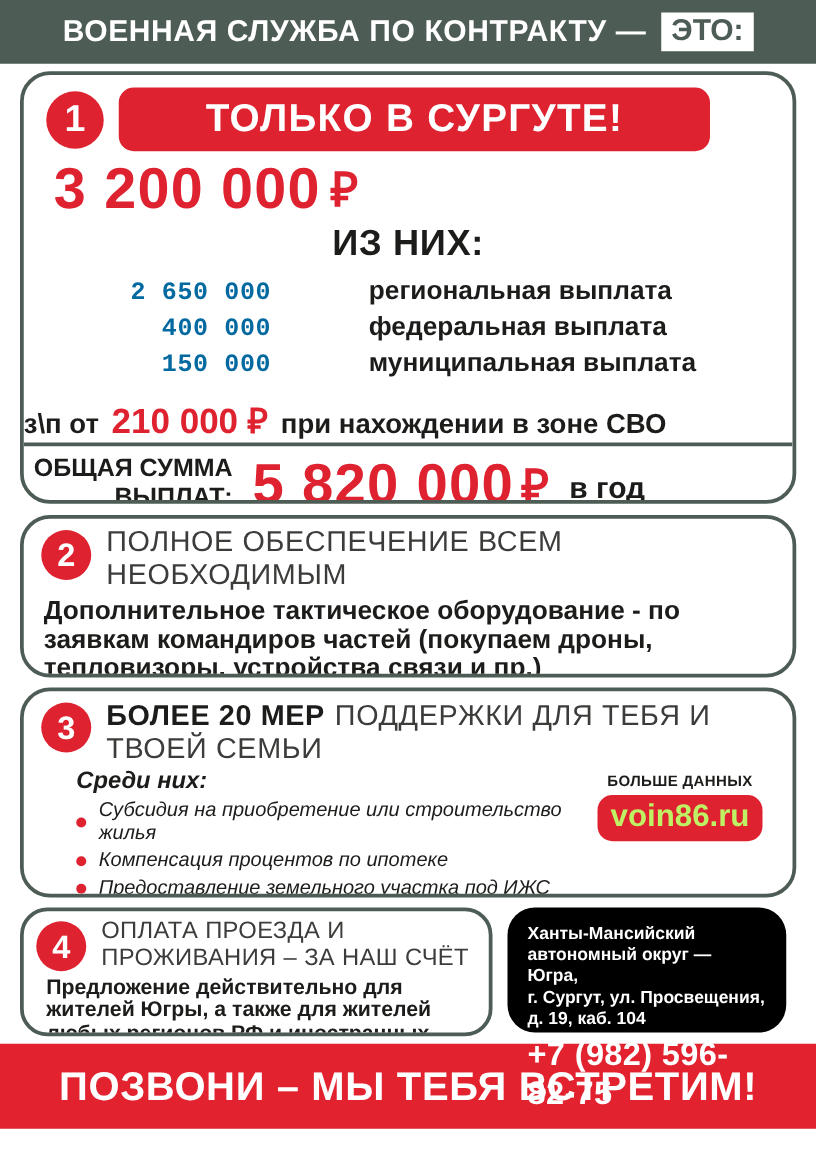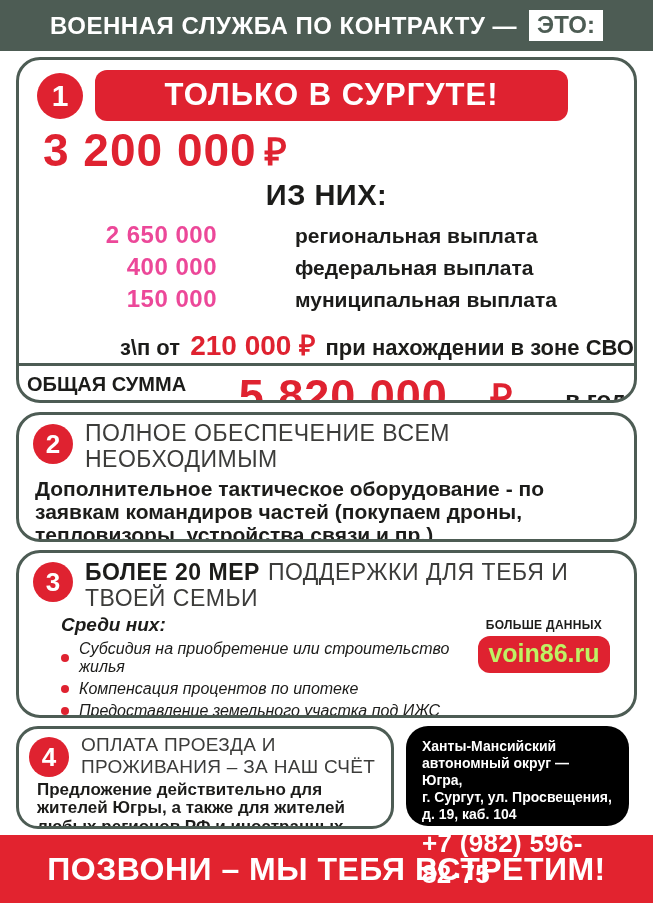--- a/index.html
+++ b/index.html
@@ -71,30 +71,30 @@
     padding: 7px 0 8px;
     white-space: nowrap;
   }
   .c1-amount-row { display: flex; align-items: center; gap: 16px; padding: 2px 10px 0 24px; }
   .c1-amount { color: #df2230; font-size: 46px; font-weight: 900; letter-spacing: 1px; white-space: nowrap; }
   .c1-rub { color: #df2230; font-size: 38px; font-weight: 900; margin-left: -8px; }
   .c1-caption { font-size: 22px; font-weight: 800; line-height: 1.12; white-space: pre-line; }
   .c1-breakdown-title { text-align: center; font-size: 29px; font-weight: 900; letter-spacing: 0.5px; margin-top: 2px; }
   .c1-rows { margin-top: 5px; }
   .c1-row { display: flex; align-items: baseline; margin: 4px 0; }
-  .c1-row-amount { width: 198px; text-align: right; color: #ec4899; font-weight: 900; font-size: 24px; letter-spacing: 0.5px; }
+  .c1-row-amount { width: 198px; text-align: right; color: #0369a1; font-weight: 900; font-size: 20px; letter-spacing: 0.5px; font-family: Liberation Mono, monospace; }
   .c1-row-label { margin-left: 78px; font-size: 21px; font-weight: 700; }
-  .c1-salary { text-align: right; margin-top: 8px; font-size: 22px; font-weight: 700; }
+  .c1-salary { text-align: left; margin-top: 8px; font-size: 22px; font-weight: 700; }
   .c1-salary-amount { color: #df2230; font-size: 28px; font-weight: 900; padding: 0 4px; }
   .c1-total {
     margin-top: auto;
     border-top: 3px solid #4d5c54;
     display: flex;
     align-items: center;
-    justify-content: space-between;
+    justify-content: flex-start;
     gap: 16px;
     padding: 4px 8px 8px;
   }
   .c1-total-label { text-align: right; font-size: 20px; font-weight: 800; line-height: 1.15; white-space: pre-line; }
   .c1-total-amount { color: #df2230; font-size: 45px; font-weight: 900; letter-spacing: 1px; white-space: nowrap; }
   .c1-total-rub { color: #df2230; font-size: 38px; font-weight: 900; margin-left: -10px; }
   .c1-total-suffix { font-size: 24px; font-weight: 800; align-self: flex-end; margin-bottom: 8px; }
   
   .card2 { margin-top: 9px; height: 130px; padding: 6px 14px; }
   .sec-head { display: flex; gap: 12px; align-items: flex-start; }

